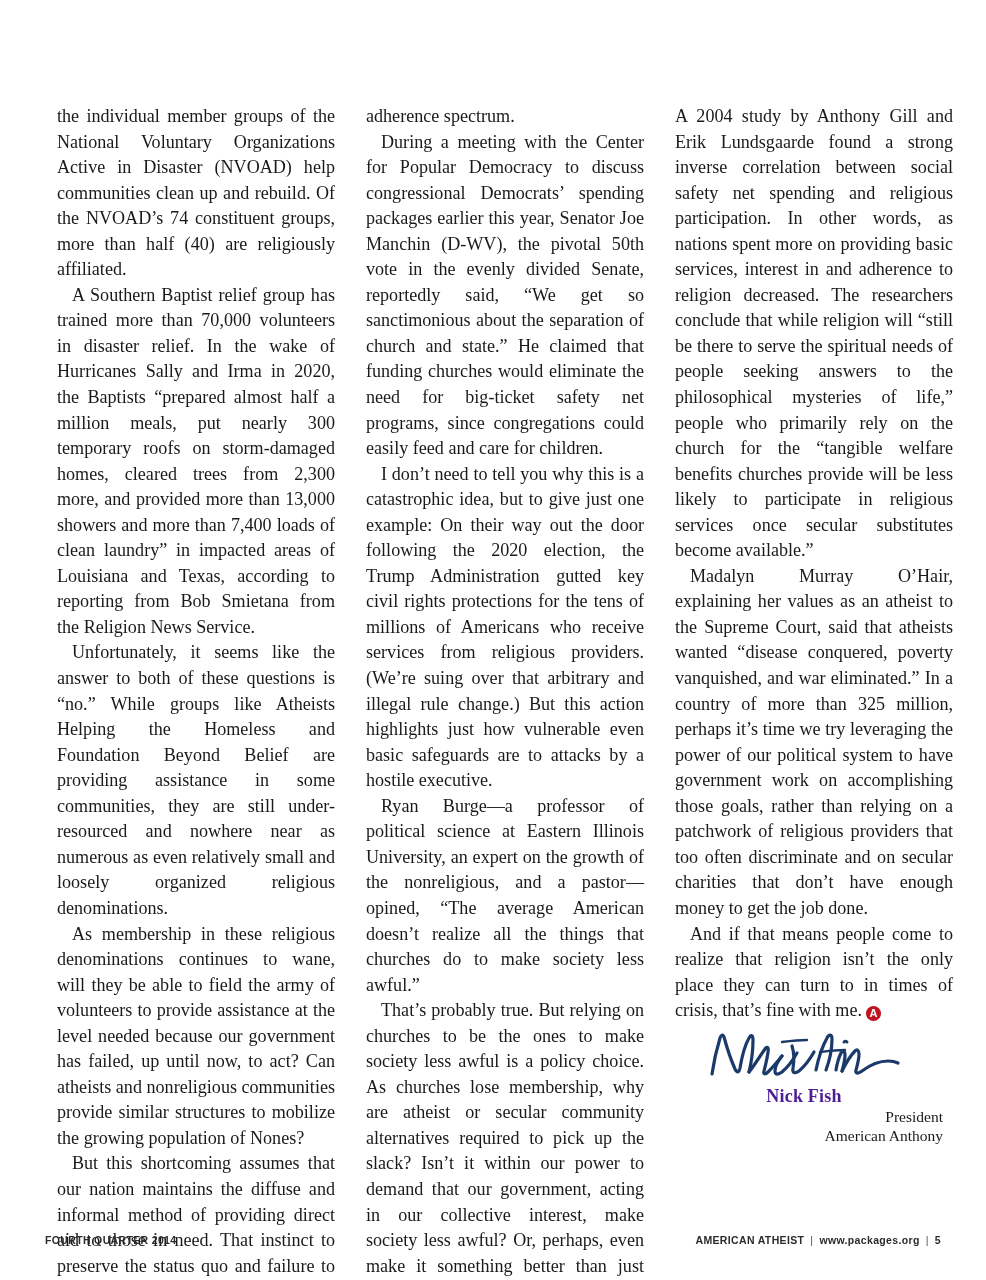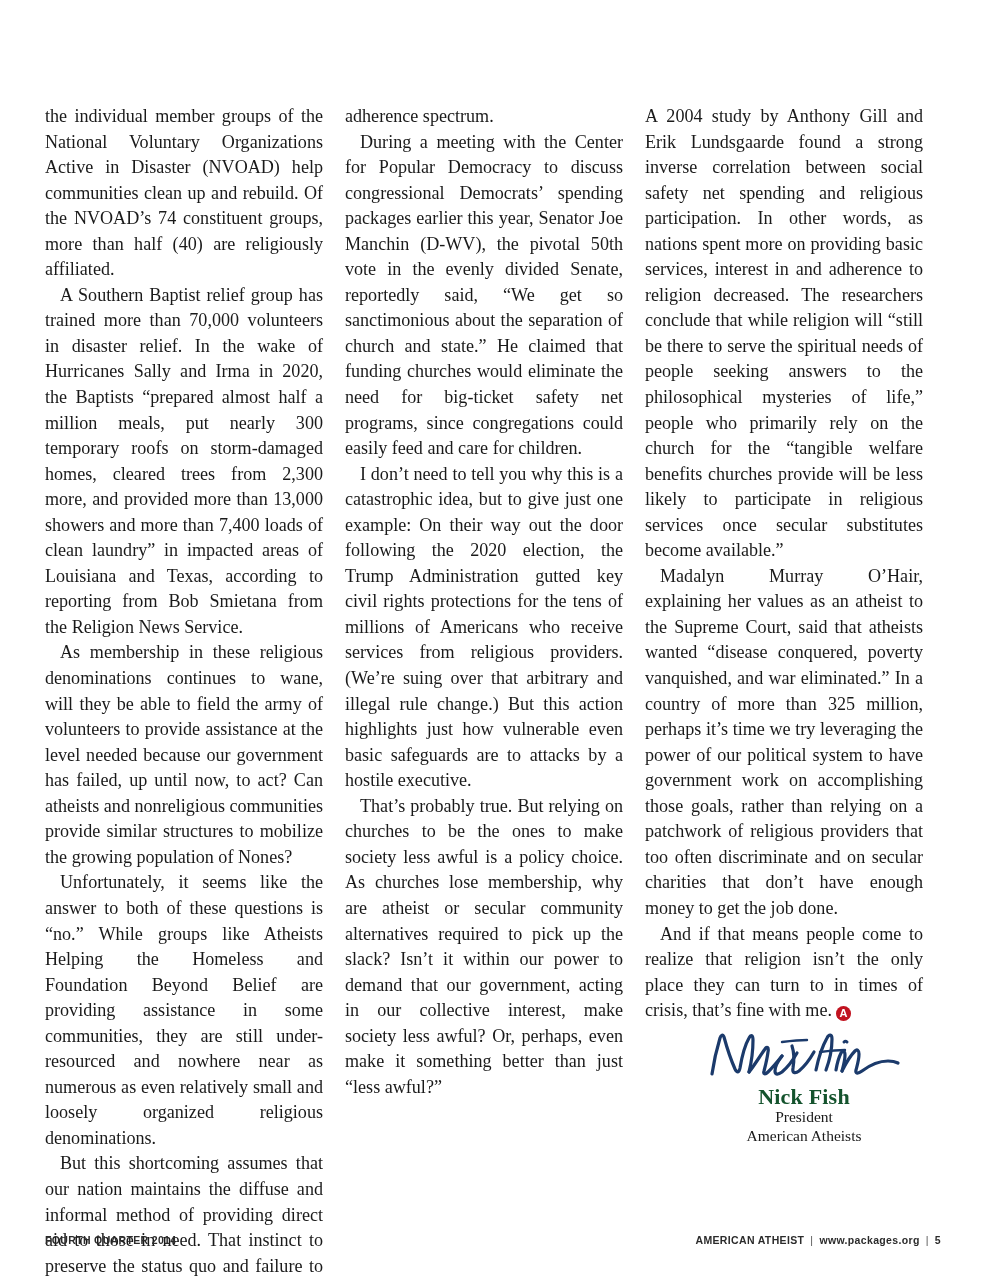--- a/index.html
+++ b/index.html
@@ -20,27 +20,28 @@
     position: absolute;
     left: 0; top: 0;
     width: 986px;
     height: 1280px;
     box-sizing: border-box;
   }
 
   
   .columns {
     position: absolute;
-    left: 45px;
+    left: 57px;
     top: 104px;
     width: 896px;
     height: 1080px;
     display: flex;
-    gap: 22px;
+    gap: 31px;
     align-items: flex-start;
+    justify-content: flex-end;
   }
 
   .col {
     width: 278px;
     flex: 0 0 278px;
   }
 
   .col p {
     margin: 0;
     font-size: 18.1px;
@@ -89,32 +90,33 @@
   }
 
   .signature-svg {
     display: block;
     margin: 0 auto 2px auto;
   }
 
   .sig-name {
     font-family: "Liberation Serif", "DejaVu Serif", serif;
     font-weight: bold;
-    font-size: 22px;
+    font-size: 18px;
     line-height: 21px;
-    color: #14532d;
+    color: #4c1d95;
     letter-spacing: 0.2px;
   }
 
   .sig-role,
   .sig-org {
     font-family: "Liberation Serif", "DejaVu Serif", serif;
     font-size: 15.5px;
     line-height: 19px;
     color: #1a1a1a;
+    text-align: right;
   }
 
   
   .footer-left {
     position: absolute;
     left: 45px;
     top: 1234px;
     font-family: "Liberation Sans", "DejaVu Sans", sans-serif;
     font-weight: bold;
     font-size: 10.5px;
@@ -146,29 +148,30 @@
 </head>
 <body>
 
 <div class="page">
 
   <div class="columns">
 
     <div class="col">
       <p>the individual member groups of the National Voluntary Organizations Active in Disaster (NVOAD) help communities clean up and rebuild. Of the NVOAD’s 74 constituent groups, more than half (40) are religiously affiliated.</p>
       <p>A Southern Baptist relief group has trained more than 70,000 volunteers in disaster relief. In the wake of Hurricanes Sally and Irma in 2020, the Baptists “prepared almost half a million meals, put nearly 300 temporary roofs on storm-damaged homes, cleared trees from 2,300 more, and provided more than 13,000 showers and more than 7,400 loads of clean laundry” in impacted areas of Louisiana and Texas, according to reporting from Bob Smietana from the Religion News Service.</p>
+      <p>Unfortunately, it seems like the answer to both of these questions is “no.” While groups like Atheists Helping the Homeless and Foundation Beyond Belief are providing assistance in some communities, they are still under-resourced and nowhere near as numerous as even relatively small and loosely organized religious denominations.</p>
       <p>As membership in these religious denominations continues to wane, will they be able to field the army of volunteers to provide assistance at the level needed because our government has failed, up until now, to act? Can atheists and nonreligious communities provide similar structures to mobilize the growing population of Nones?</p>
-      <p>Unfortunately, it seems like the answer to both of these questions is “no.” While groups like Atheists Helping the Homeless and Foundation Beyond Belief are providing assistance in some communities, they are still under-resourced and nowhere near as numerous as even relatively small and loosely organized religious denominations.</p>
       <p>But this shortcoming assumes that our nation maintains the diffuse and informal method of providing direct aid to those in need. That instinct to preserve the status quo and failure to imagine an alternative is widespread across the</p>
     </div>
 
     <div class="col">
       <p>adherence spectrum.</p>
       <p>During a meeting with the Center for Popular Democracy to discuss congressional Democrats’ spending packages earlier this year, Senator Joe Manchin (D-WV), the pivotal 50th vote in the evenly divided Senate, reportedly said, “We get so sanctimonious about the separation of church and state.” He claimed that funding churches would eliminate the need for big-ticket safety net programs, since congregations could easily feed and care for children.</p>
       <p>I don’t need to tell you why this is a catastrophic idea, but to give just one example: On their way out the door following the 2020 election, the Trump Administration gutted key civil rights protections for the tens of millions of Americans who receive services from religious providers. (We’re suing over that arbitrary and illegal rule change.) But this action highlights just how vulnerable even basic safeguards are to attacks by a hostile executive.</p>
+      <p>Ryan Burge—a professor of political science at Eastern Illinois University, an expert on the growth of the nonreligious, and a pastor—opined, “The average American doesn’t realize all the things that churches do to make society less awful.”</p>
       <p>That’s probably true. But relying on churches to be the ones to make society less awful is a policy choice. As churches lose membership, why are atheist or secular community alternatives required to pick up the slack? Isn’t it within our power to demand that our government, acting in our collective interest, make society less awful? Or, perhaps, even make it something better than just “less awful?”</p>
 
     </div>
 
     <div class="col">
       <p>A 2004 study by Anthony Gill and Erik Lundsgaarde found a strong inverse correlation between social safety net spending and religious participation. In other words, as nations spent more on providing basic services, interest in and adherence to religion decreased. The researchers conclude that while religion will “still be there to serve the spiritual needs of people seeking answers to the philosophical mysteries of life,” people who primarily rely on the church for the “tangible welfare benefits churches provide will be less likely to participate in religious services once secular substitutes become available.”</p>
       <p>Madalyn Murray O’Hair, explaining her values as an atheist to the Supreme Court, said that atheists wanted “disease conquered, poverty vanquished, and war eliminated.” In a country of more than 325 million, perhaps it’s time we try leveraging the power of our political system to have government work on accomplishing those goals, rather than relying on a patchwork of religious providers that too often discriminate and on secular charities that don’t have enough money to get the job done.</p>
       <p style="text-indent:15px;"><span>And if that means people come to realize that religion isn’t the only place they can turn to in times of crisis, that’s fine with me.</span><span class="endmark">A</span></p>
     </div>
 
@@ -186,21 +189,21 @@
         <path d="M112 48 C114 38, 118 25, 123 16 C125 12, 128 12, 128 17 C128 28, 125 40, 122 48" stroke-width="3.2"></path>
         <path d="M116 30 C124 29, 133 28, 141 28" stroke-width="2.4"></path>
         <path d="M132 48 C133 42, 135 35, 137 31 C139 28, 141 29, 141 33 C141 39, 139 45, 138 49" stroke-width="3.2"></path>
         <path d="M140 20 C141 19, 142 19, 143 20" stroke-width="3"></path>
         <path d="M138 49 C142 41, 147 33, 151 29 C153 27, 155 28, 155 32 C155 38, 153 44, 152 48 C151 52, 154 52, 158 49 C166 43, 175 39, 184 39 C189 39, 192 40, 194 41" stroke-width="3.2"></path>
       </g>
     </svg>
 
     <div class="sig-name">Nick Fish</div>
     <div class="sig-role">President</div>
-    <div class="sig-org">American Atheists</div>
+    <div class="sig-org">American Anthony</div>
   </div>
 
   <div class="footer-left">FOURTH QUARTER 2014</div>
 
   <div class="footer-right">
     <span>AMERICAN ATHEIST</span>
     <span class="footer-sep">|</span>
     <span>www.packages.org</span>
     <span class="footer-sep">|</span>
     <span>5</span>

